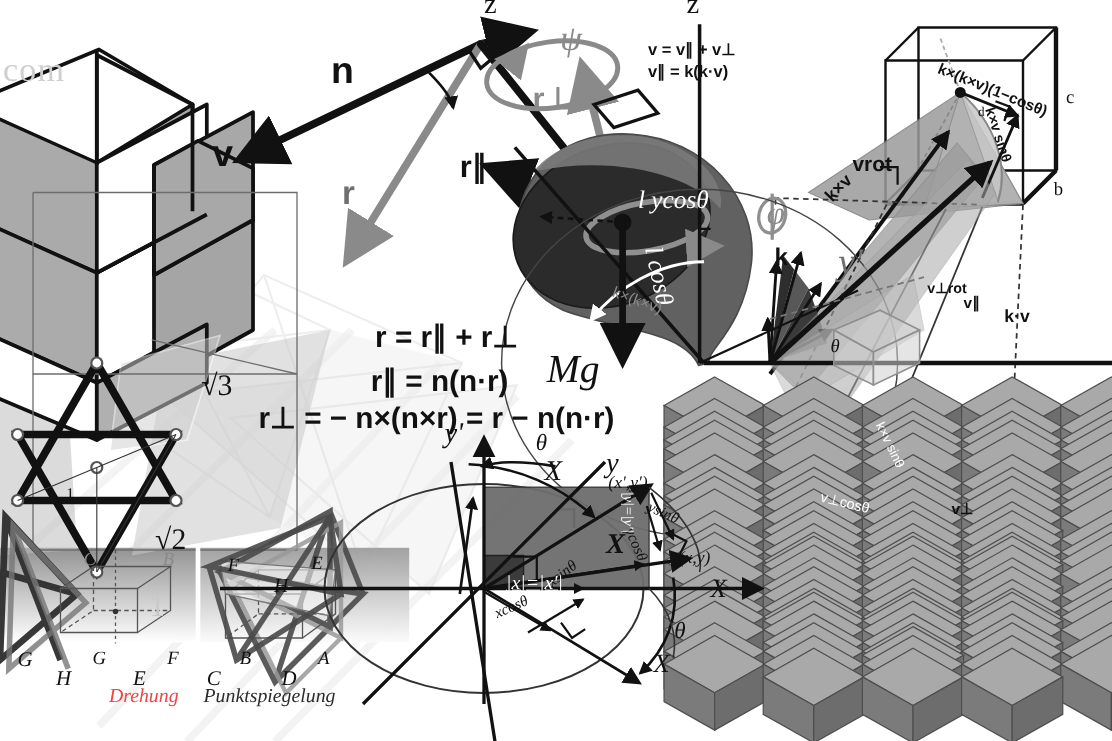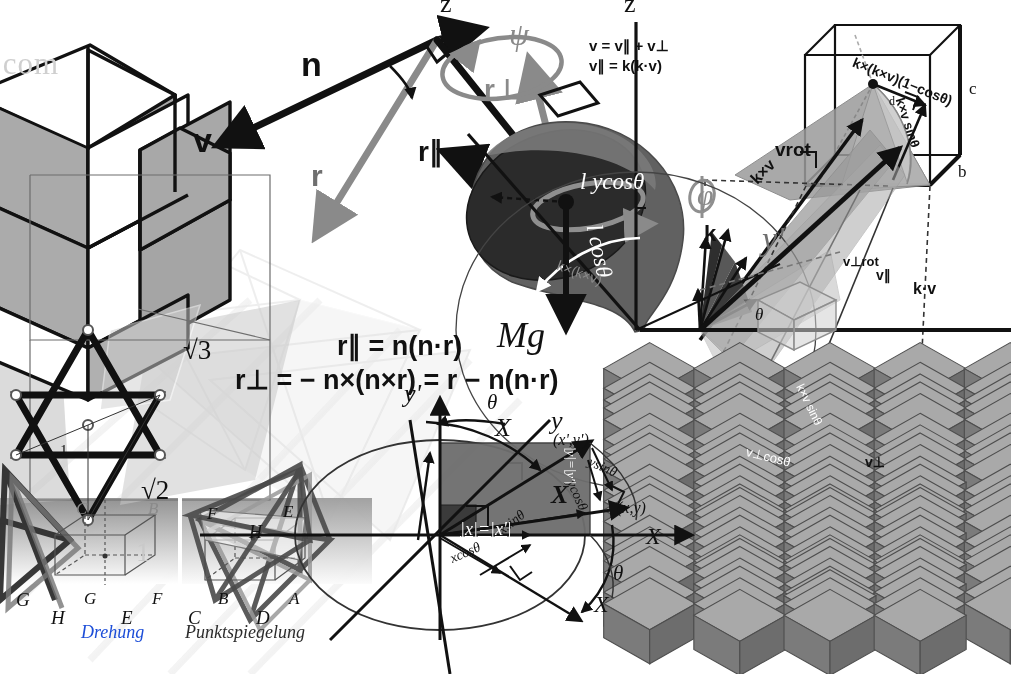--- a/index.html
+++ b/index.html
@@ -976,20 +976,21 @@
   <div class="lbl bold" style="left:301px;top:47px;font-size:34px;">n</div>
   <div class="lbl bold" style="left:193px;top:123px;font-size:34px;">v</div>
   <div class="lbl bold midgray" style="left:311px;top:161px;font-size:30px;">r</div>
   <div class="lbl bold" style="left:418px;top:138px;font-size:28px;">r∥</div>
   <div class="lbl bold gray" style="left:484px;top:76px;font-size:28px;">r⊥</div>
   <div class="lbl ser ital gray" style="left:509px;top:18px;font-size:32px;">ψ</div>
 
   <div class="lbl ser" style="left:440px;top:-9px;font-size:26px;">z</div>
   <div class="lbl ser" style="left:624px;top:-9px;font-size:26px;">z</div>
 
+  <div class="lbl bold" style="left:341px;top:293px;font-size:27px;">r = r∥ + r⊥</div>
   <div class="lbl bold" style="left:235px;top:367px;font-size:27px;">r⊥ = − n×(n×r) = r − n(n·r)</div>
   <div class="lbl bold" style="left:337px;top:333px;font-size:27px;">r∥ = n(n·r)</div>
 
   <div class="lbl bold" style="left:589px;top:38px;font-size:15px;">v = v∥ + v⊥</div>
   <div class="lbl bold" style="left:589px;top:58px;font-size:15px;">v∥ = k(k·v)</div>
 
   <div class="lbl ser ital white" style="left:580px;top:170px;font-size:23px;">l ycosθ</div>
   <div class="lbl ser ital white" style="left:605px;top:222px;font-size:23px;transform:rotate(78deg);transform-origin:left top;">l cosθ</div>
   <div class="lbl ser ital" style="left:497px;top:317px;font-size:36px;">Mg</div>
   <div class="lbl gray" style="left:560px;top:258px;font-size:14px;transform:rotate(20deg);transform-origin:left top;">k×(k×v)</div>
@@ -1010,21 +1011,21 @@
   <div class="lbl bold" style="left:913px;top:281px;font-size:16px;">k·v</div>
   <div class="lbl bold" style="left:865px;top:455px;font-size:14px;">v⊥</div>
   <div class="lbl white" style="left:748px;top:445px;font-size:13px;transform:rotate(14deg);transform-origin:left top;">v⊥cosθ</div>
   <div class="lbl white" style="left:805px;top:382px;font-size:12px;transform:rotate(64deg);transform-origin:left top;">k×v sinθ</div>
   <div class="lbl ser ital" style="left:755px;top:306px;font-size:17px;">θ</div>
 
   <div class="lbl ser" style="left:183px;top:337px;font-size:27px;">√3</div>
   <div class="lbl ser" style="left:141px;top:477px;font-size:27px;">√2</div>
   <div class="lbl ser" style="left:60px;top:443px;font-size:15px;">1</div>
 
-  <div class="lbl ser ital" style="left:81px;top:623px;font-size:18px;color:#1d4ed8;">Drehung</div>
+  <div class="lbl ser ital" style="left:99px;top:623px;font-size:18px;color:#ef4444;">Drehung</div>
   <div class="lbl ser ital" style="left:185px;top:623px;font-size:18px;color:#2c2c2c;">Punktspiegelung</div>
   <div class="lbl ser ital" style="left:76px;top:500px;font-size:17px;color:#8a8a8a;">C</div>
   <div class="lbl ser ital" style="left:148px;top:500px;font-size:17px;color:#8a8a8a;">B</div>
   <div class="lbl ser ital" style="left:84px;top:590px;font-size:17px;">G</div>
   <div class="lbl ser ital" style="left:152px;top:590px;font-size:17px;">F</div>
   <div class="lbl ser ital" style="left:51px;top:608px;font-size:19px;">H</div>
   <div class="lbl ser ital" style="left:121px;top:608px;font-size:19px;">E</div>
   <div class="lbl ser ital" style="left:16px;top:590px;font-size:19px;">G</div>
   <div class="lbl ser" style="left:136px;top:538px;font-size:28px;color:#c9c9c9;">1</div>
 

